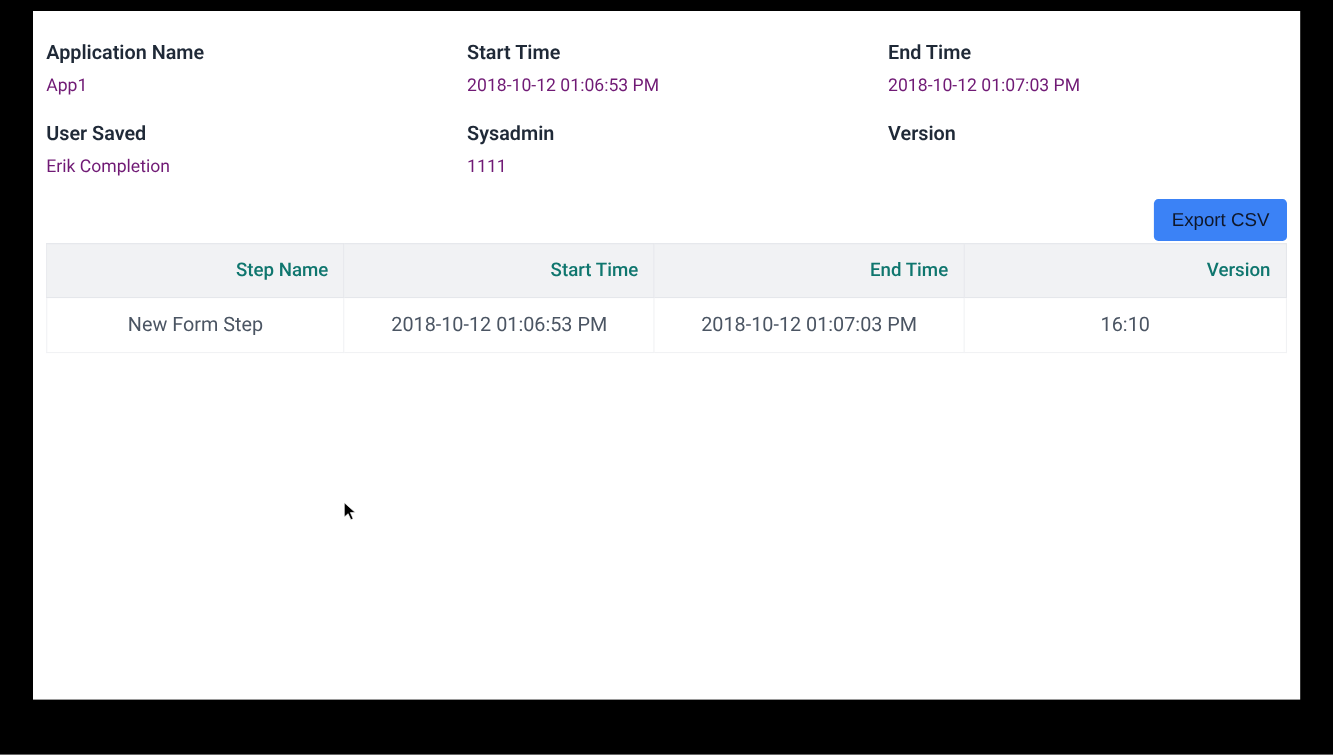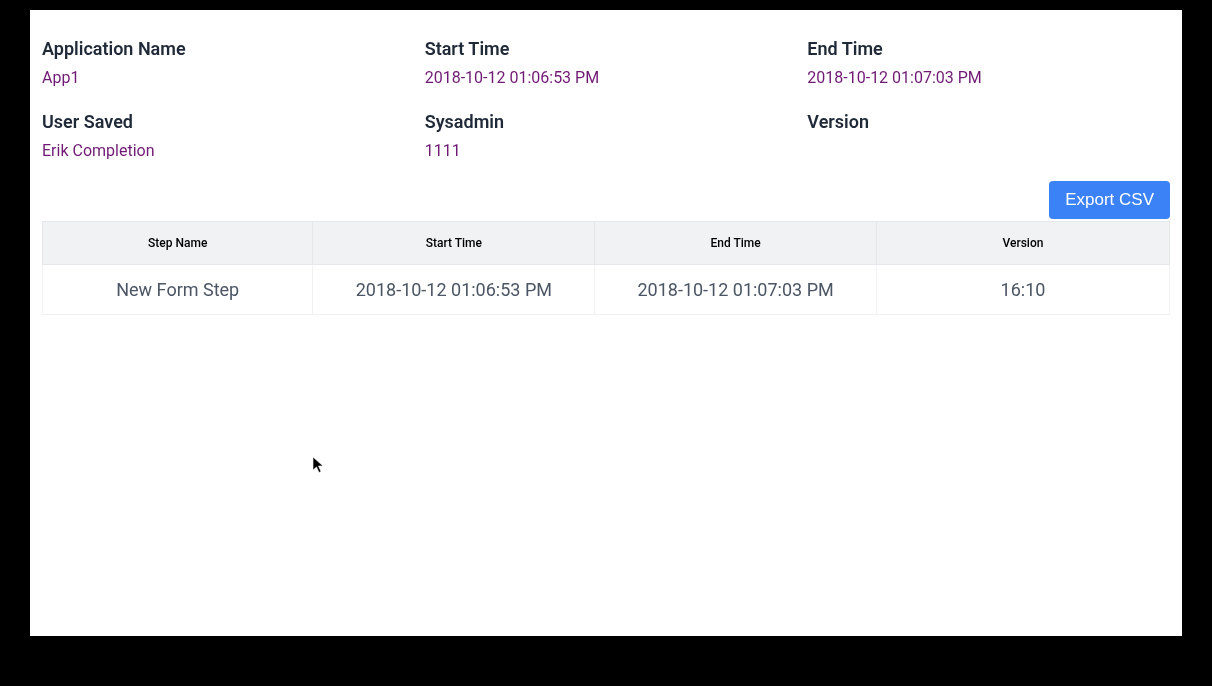--- a/index.html
+++ b/index.html
@@ -76,40 +76,40 @@
       color: #701a75;
       line-height: 1.4;
     }
     .actions-row {
       display: flex;
       justify-content: flex-end;
       margin-bottom: 2px;
     }
     .export-btn {
       background: #3b82f6;
-      color: #ffffff;
+      color: #0f172a;
       border: none;
       border-radius: 4px;
       padding: 9px 16px;
       font-size: 17px;
       font-weight: 500;
       cursor: pointer;
     }
     .steps-table {
       width: 100%;
       border-collapse: collapse;
       border: 1px solid #e5e7eb;
     }
     .steps-table thead th {
       background: #f1f2f4;
-      text-align: center;
+      text-align: right;
       padding: 14px 14px;
-      font-size: 12px;
+      font-size: 17px;
       font-weight: 500;
-      color: #000000;
+      color: #0f766e;
       border: 1px solid #e5e7eb;
     }
     .steps-table tbody td {
       padding: 14px 14px;
       font-size: 18px;
       color: #4b5563;
       border: 1px solid #f1f2f4;
       text-align: center;
     }
     .cursor {

